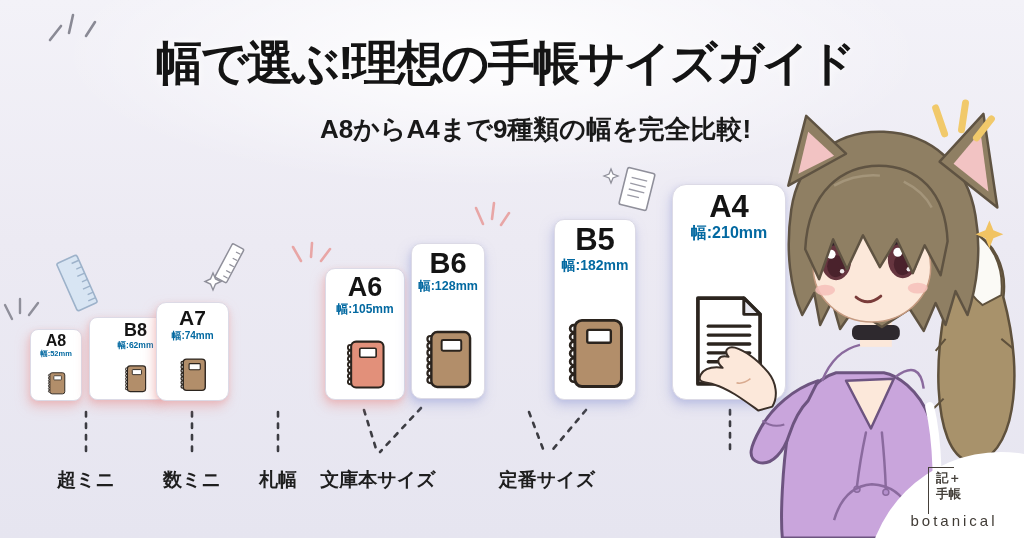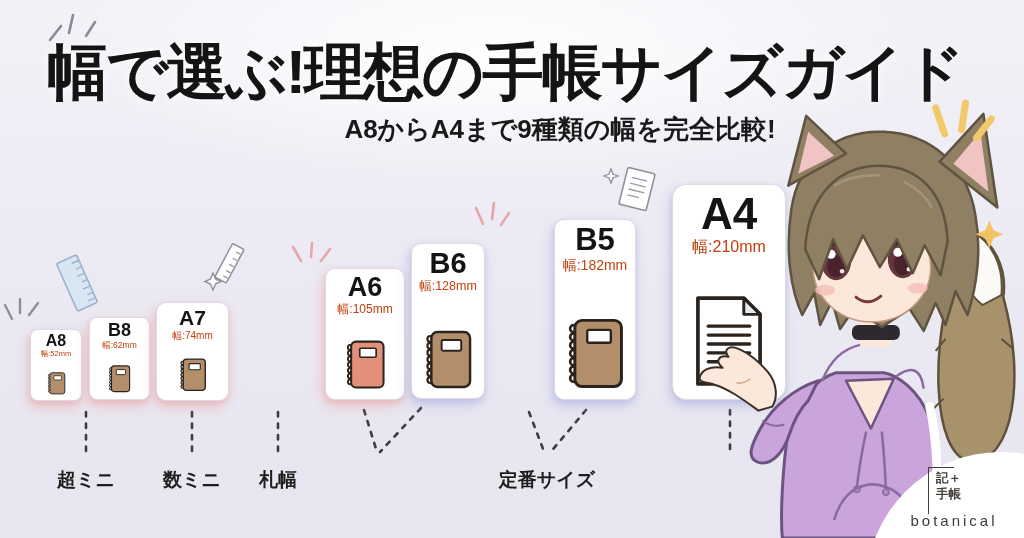--- a/index.html
+++ b/index.html
@@ -3,50 +3,50 @@
 <meta charset="utf-8">
 <style>
   html,body{margin:0;padding:0;}
   body{font-family:"Liberation Sans","DejaVu Sans",sans-serif;}
   .stage{position:relative;width:1024px;height:538px;overflow:hidden;
     background:
       radial-gradient(ellipse 620px 190px at 48% 10%, rgba(255,255,255,.95), rgba(255,255,255,0) 70%),
       linear-gradient(180deg,#f3f2f8 0%,#eceaf3 45%,#e6e5f0 100%);}
   
   .title{position:absolute;left:0;top:32px;width:1010px;text-align:center;
-    font-size:61px;font-weight:900;letter-spacing:-2px;color:#141414;
+    font-size:47px;font-weight:900;letter-spacing:-2px;color:#141414;
     text-shadow:0 0 8px rgba(255,255,255,.9),0 0 2px rgba(255,255,255,.9);white-space:nowrap;z-index:2;}
-  .subtitle{position:absolute;left:320px;top:112px;width:480px;text-align:center;
+  .subtitle{position:absolute;left:320px;top:112px;width:480px;text-align:left;
     font-size:26px;font-weight:800;color:#191919;white-space:nowrap;z-index:2;}
   
   .card{position:absolute;background:#fff;border:1px solid #dcdae6;border-radius:10px;
     display:flex;flex-direction:column;align-items:center;z-index:3;}
   .pinkglow{box-shadow:-2px 6px 12px rgba(234,163,163,.55),0 2px 5px rgba(234,163,163,.35);}
   .lavglow{box-shadow:-2px 6px 12px rgba(163,170,219,.5),0 2px 5px rgba(163,170,219,.3);}
   .card-name{font-weight:900;color:#141414;line-height:1.05;margin-top:5%;}
-  .card-width{font-weight:400;color:#c2410c;white-space:nowrap;}
+  .card-width{font-weight:700;color:#0369a1;white-space:nowrap;}
   .card .icon{margin:auto auto 11% auto;display:block;}
   .c1{left:30px;top:329px;width:50px;height:70px;border-radius:8px;}
   .c1 .card-name{font-size:16px}.c1 .card-width{font-size:7.5px}.c1 .icon{width:19px;height:23px}
-  .c2{left:89px;top:317px;width:59px;height:81px;border-radius:8px;}
+  .c2{left:89px;top:317px;width:59px;height:81px;border-radius:8px;padding-left:16px;}
   .c2 .card-name{font-size:18px}.c2 .card-width{font-size:8.5px}.c2 .icon{width:23px;height:28px}
   .c3{left:156px;top:302px;width:71px;height:97px;}
   .c3 .card-name{font-size:21px}.c3 .card-width{font-size:10px}.c3 .icon{width:28px;height:34px}
   .c4{left:243px;top:284px;width:73px;height:114px;}
   .c4 .card-name{font-size:24px}.c4 .card-width{font-size:11px}.c4 .icon{width:34px;height:41px}
   .c5{left:325px;top:268px;width:78px;height:130px;}
   .c5 .card-name{font-size:27px}.c5 .card-width{font-size:12px}.c5 .icon{width:41px;height:50px}
   .c6{left:411px;top:243px;width:72px;height:154px;justify-content:flex-end;}
   .c6 .card-name{font-size:29px}.c6 .card-width{font-size:12.5px}.c6 .icon{width:49px;height:60px}
   .c7{left:493px;top:238px;width:74px;height:159px;}
   .c7 .card-name{font-size:29px}.c7 .card-width{font-size:12.5px}.c7 .icon{width:51px;height:62px}
   .c8{left:554px;top:219px;width:80px;height:179px;}
   .c8 .card-name{font-size:31px}.c8 .card-width{font-size:14px}.c8 .icon{width:59px;height:72px}
   .c9{left:672px;top:184px;width:112px;height:214px;border-radius:14px;}
-  .c9 .card-name{font-size:44px}.c9 .card-width{font-size:16px}.c9 .icon{width:74px;height:92px}
+  .c9 .card-name{font-size:31px}.c9 .card-width{font-size:16px}.c9 .icon{width:74px;height:92px}
   .nb-pink{--nb:#e2907a;}
   
   .cat{position:absolute;top:467px;transform:translateX(-50%);font-size:19px;font-weight:700;
     color:#1e1e1e;white-space:nowrap;z-index:3;}
   .cat1{left:86px}.cat2{left:192px}.cat3{left:278px}.cat4{left:378px}.cat5{left:547px}.cat6{left:731px}
   
   .deco{position:absolute;left:0;top:0;z-index:1;pointer-events:none;}
   .mascot{position:absolute;left:684px;top:90px;z-index:6;pointer-events:none;}
   
   .logo-circle{position:absolute;left:866px;top:452px;width:270px;height:270px;border-radius:50%;
@@ -219,20 +219,21 @@
     <div class="card-name">A4</div>
     <div class="card-width">幅:210mm</div>
     <svg class="icon">
         <use href="#sym-document"></use>
       </svg>
   </div>
 
   <div class="cat cat1">超ミニ</div>
   <div class="cat cat2">数ミニ</div>
   <div class="cat cat3">札幅</div>
+  <div class="cat cat4">文庫本サイズ</div>
   <div class="cat cat5">定番サイズ</div>
 
   <svg class="mascot" width="340" height="448" viewBox="0 0 340 450">
 
     <g>
       <path d="M288,142 C310,152 324,178 320,208 C330,245 336,292 326,332 C318,362 301,377 285,373
                C267,368 257,340 255,300 C253,258 262,186 288,142 Z" fill="#a8926b" stroke="#5f513c" stroke-width="2.5"></path>
       <path d="M288,142 C308,152 321,176 318,206 L299,216 C281,201 270,176 273,158 Z" fill="#fbfaf6" stroke="#5f513c" stroke-width="2"></path>
       <path d="M262,250 L252,262 M318,250 L330,260 M260,310 L250,320" stroke="#5f513c" stroke-width="2" fill="none"></path>
     </g>

